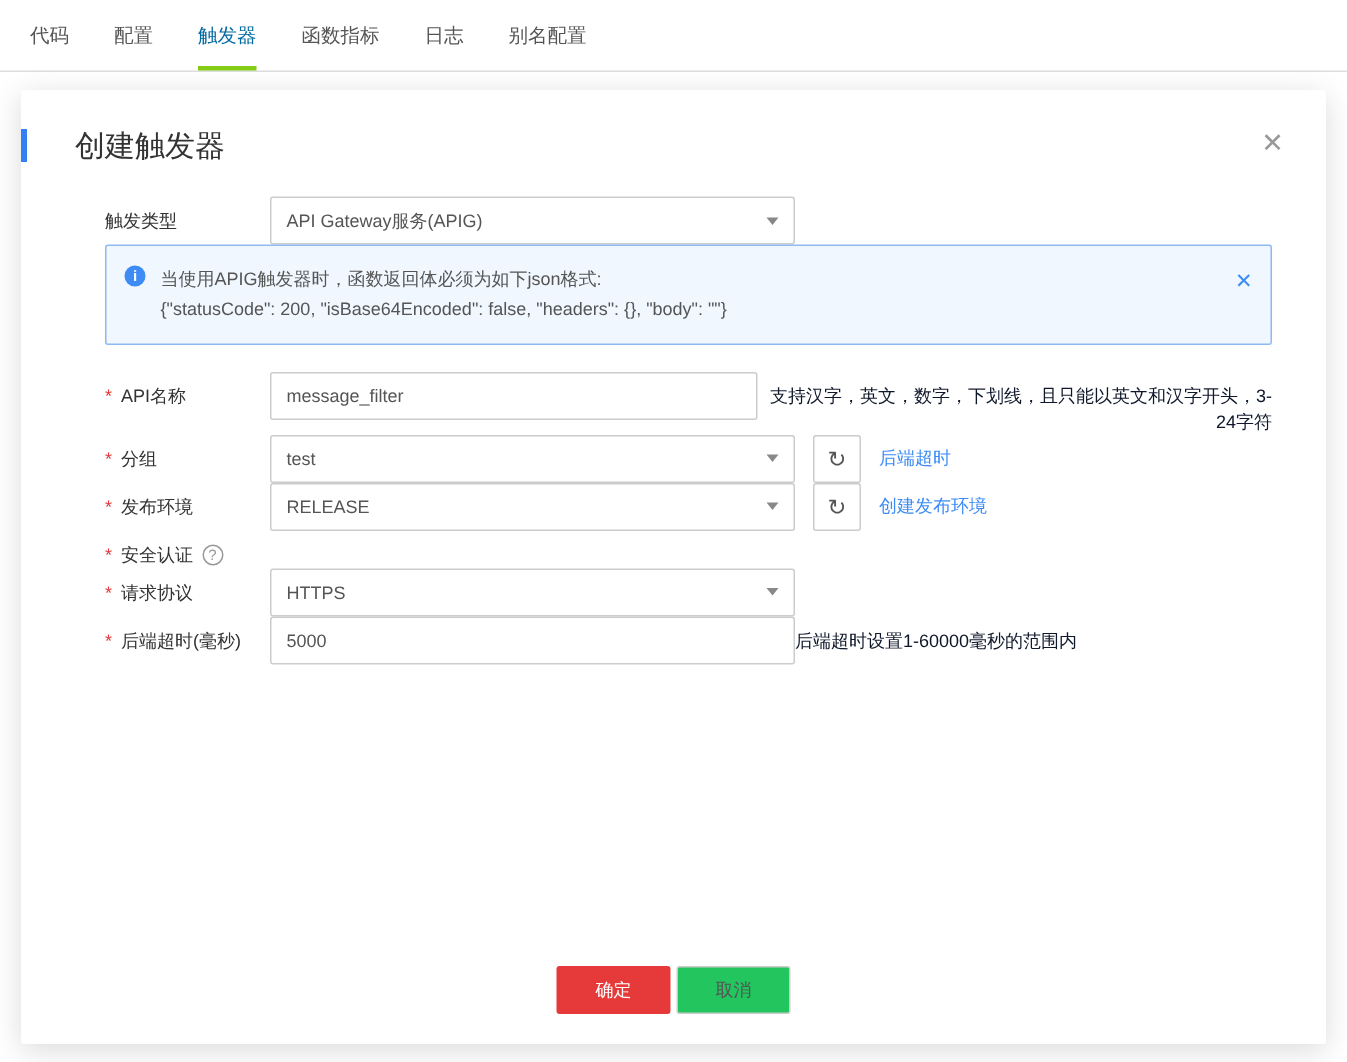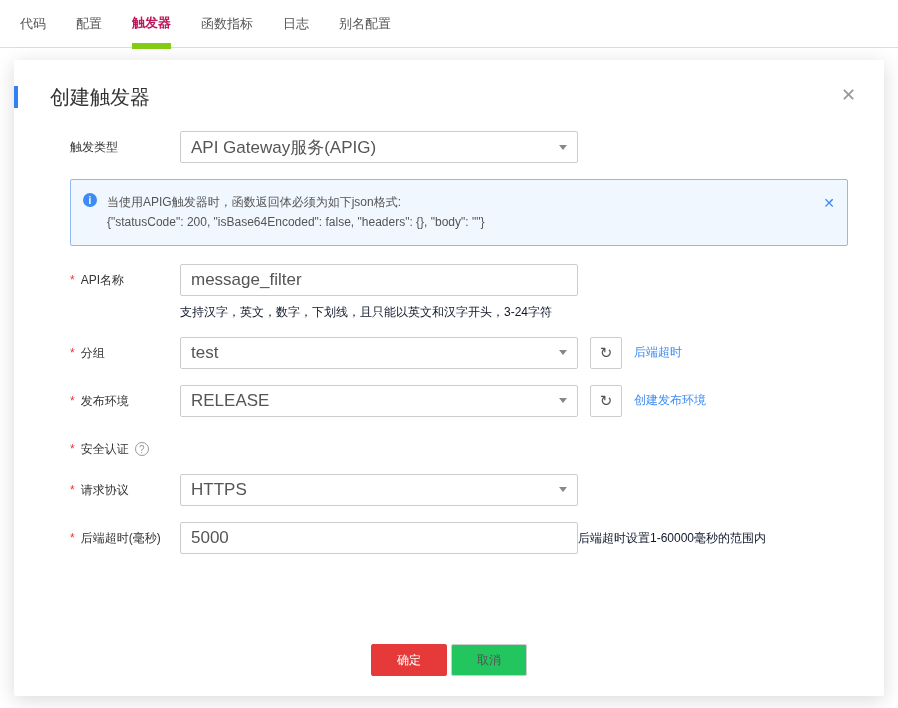--- a/index.html
+++ b/index.html
@@ -20,23 +20,23 @@
       height: 48px;
       align-items: center;
     }
     .tab {
       color: #555;
       cursor: pointer;
       padding: 14px 0;
       font-size: 13px;
     }
     .tab.active {
-      color: #be185d;
-      border-bottom: 6px solid #84cc16;
-      font-weight: 700;
+      color: #0369a1;
+      border-bottom: 3px solid #84cc16;
+      font-weight: 400;
       margin-bottom: -1px;
       padding-bottom: 11px;
     }
     .modal {
       position: absolute;
       top: 60px;
       left: 14px;
       right: 14px;
       bottom: 12px;
       background: #fff;
@@ -68,49 +68,48 @@
       right: -8px;
       top: 0;
       font-size: 18px;
       color: #999;
       cursor: pointer;
     }
     .form { flex: 1; }
     .form-row {
       display: flex;
       align-items: flex-start;
-      margin-bottom: 16px;
       text-align: right;
     }
     .form-label {
       width: 130px;
       padding-top: 8px;
       padding-left: 20px;
       color: #333;
       font-size: 12px;
       white-space: nowrap;
       display: flex;
       align-items: center;
       gap: 4px;
     }
     .req { color: #e63a3a; margin-right: 2px; }
     .form-field { flex: 1; display: flex; align-items: center; gap: 12px; }
     .select, .input {
-      width: 398px;
+      width: 350px;
       height: 32px;
       border: 1px solid #ccc;
       border-radius: 2px;
       padding: 0 10px;
       display: flex;
       align-items: center;
       justify-content: space-between;
       color: #555;
       cursor: pointer;
       background: #fff;
-      font-size: 17px;
+      font-size: 12px;
     }
     .input { justify-content: flex-start; cursor: text; }
     .caret-down {
       width: 0; height: 0;
       border-left: 4px solid transparent;
       border-right: 4px solid transparent;
       border-top: 5px solid #888;
     }
     .hint {
       margin-top: 8px;
@@ -229,21 +228,21 @@
       <div>当使用APIG触发器时，函数返回体必须为如下json格式:</div>
       <div>{"statusCode": 200, "isBase64Encoded": false, "headers": {}, "body": ""}</div>
       <div class="alert-close">✕</div>
     </div>
 
     <div class="form-row">
       <div class="form-label">
         <span class="req">*</span>
           <span>API名称</span>
       </div>
-      <div class="form-field" style="flex-direction:column;align-items:flex-start;gap:0;">
+      <div class="form-field" style="align-items:flex-start;gap:0;">
         <div class="input">
           <span>message_filter</span>
         </div>
         <div class="hint">支持汉字，英文，数字，下划线，且只能以英文和汉字开头，3-24字符</div>
       </div>
     </div>
 
     <div class="form-row">
       <div class="form-label">
         <span class="req">*</span>

